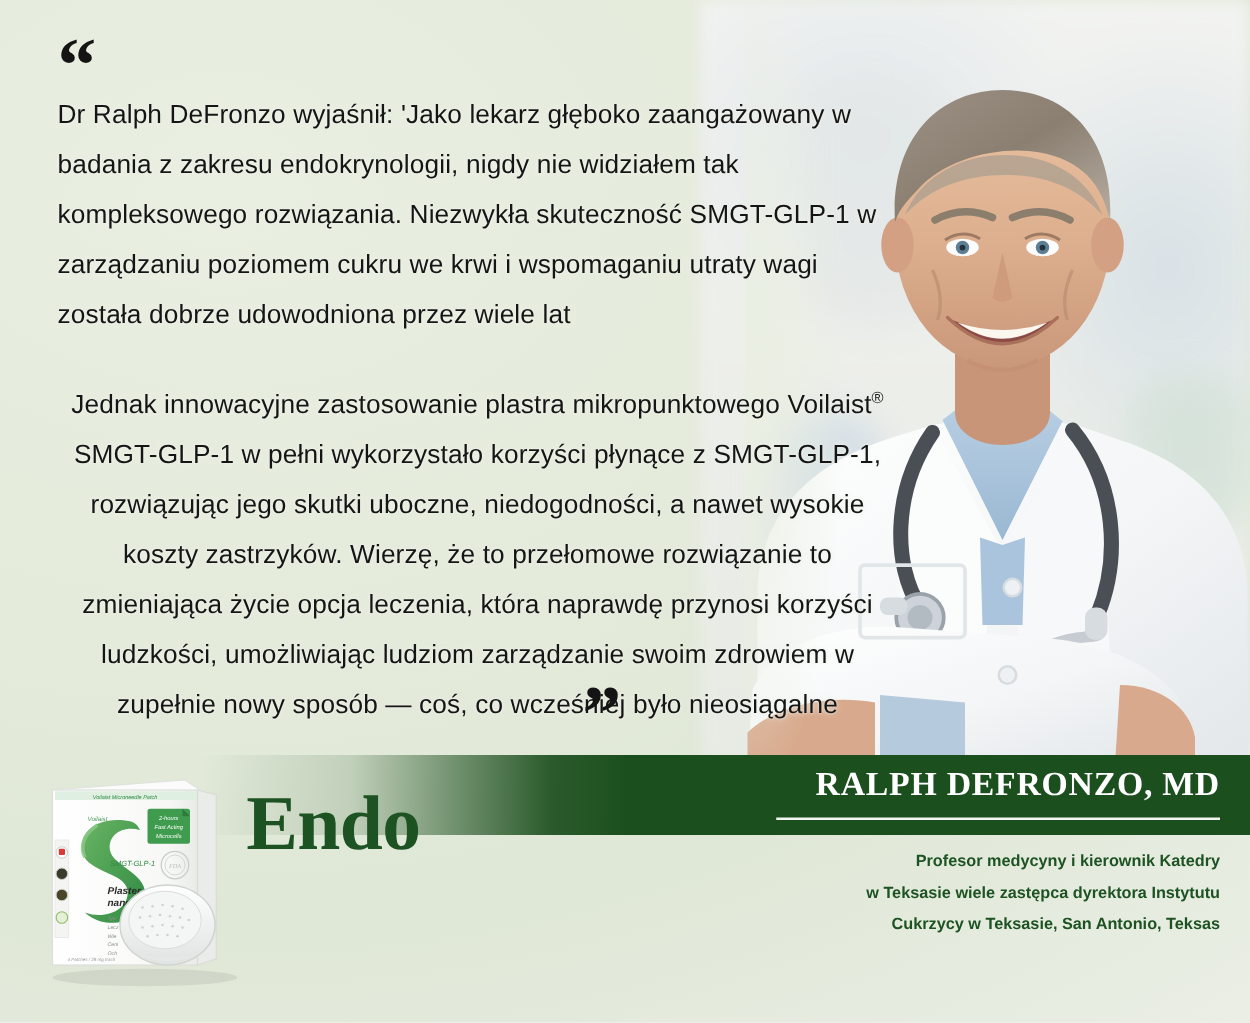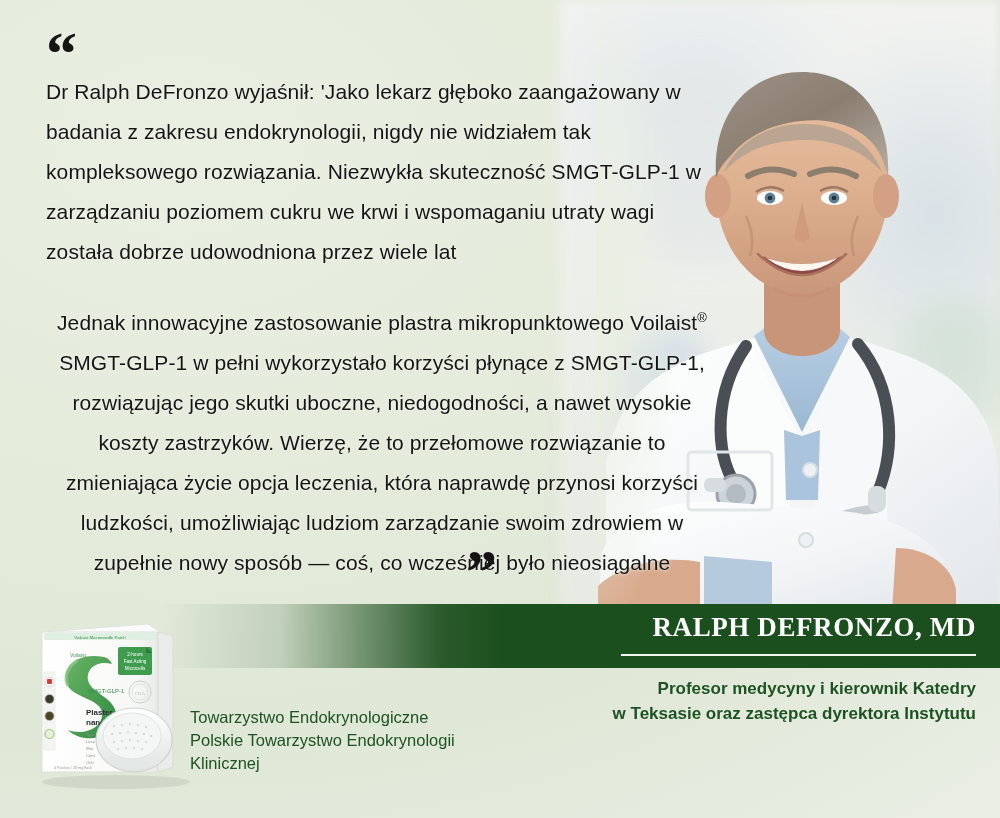--- a/index.html
+++ b/index.html
@@ -86,26 +86,26 @@
     color:#1d5322;letter-spacing:-0.5px;
   }
   .society{
     position:absolute;left:190px;top:706px;width:300px;
     color:#1d5322;font-size:16.5px;line-height:23px;font-weight:400;
   }
 
   
   .credentials{
     position:absolute;right:24px;top:676px;width:470px;
-    color:#1d5322;font-size:17px;line-height:25px;font-weight:700;
+    color:#1d5322;font-size:13px;line-height:25px;font-weight:700;
     text-align:right;
   }
 
   
-  .product{position:absolute;left:30px;top:612px;width:175px;height:180px;}
+  .product{position:absolute;left:30px;top:612px;width:175px;height:180px;font-style:italic;}
   .prod-svg{width:175px;height:180px;display:block;}
 
   
   .bottom-strip{
     position:absolute;left:0;top:668px;width:1000px;height:150px;
     background:linear-gradient(180deg,#eef1ea 0%,#eef2ec 55%,#edf0ea 100%);
     z-index:-1;
   }
 </style>
 </head>
@@ -318,24 +318,21 @@
           <circle cx="88" cy="137" r="1"></circle>
             <circle cx="96" cy="136" r="1"></circle>
             <circle cx="104" cy="136" r="1"></circle>
           <circle cx="112" cy="137" r="1"></circle>
         </g>
         <path d="M78 150 q26 14 52 0 q-26 8 -52 0 Z" fill="#e4e8e6"></path>
       </g>
     </svg>
   </div>
 
-  <div class="society">
-    <div>Towarzystwo Endokrynologiczne</div>
-    <div>Polskie Towarzystwo Endokrynologii</div>
-    <div>Klinicznej</div>
-  </div>
+  <div class="endo-logo">Endo</div>
 
   <div class="credentials">
     <div>Profesor medycyny i kierownik Katedry</div>
-    <div>w Teksasie oraz zastępca dyrektora Instytutu</div>
+    <div>w Teksasie wiele zastępca dyrektora Instytutu</div>
+    <div>Cukrzycy w Teksasie, San Antonio, Teksas</div>
   </div>
 
 </div>
 
 </body></html>

